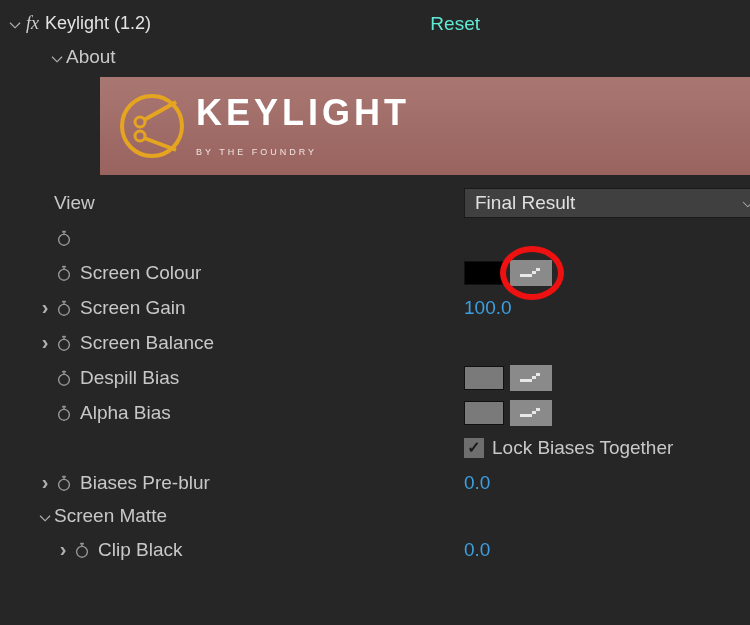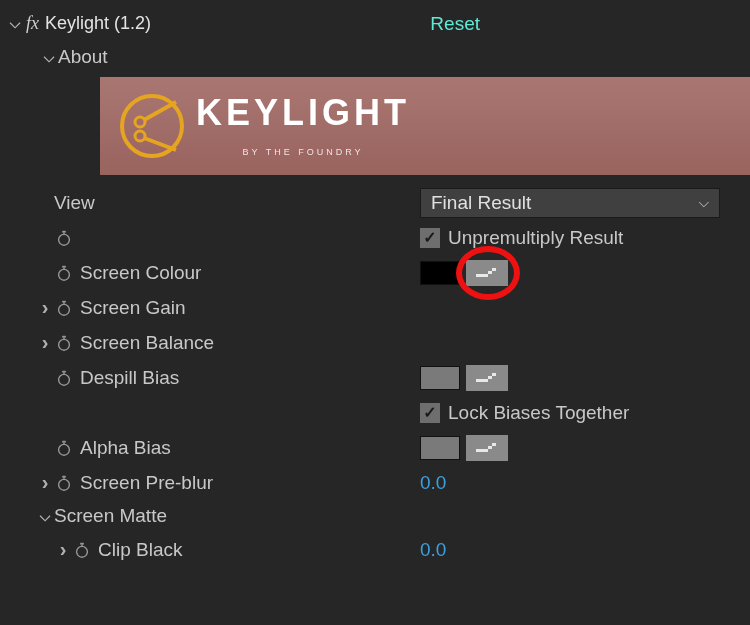--- a/index.html
+++ b/index.html
@@ -5,21 +5,21 @@
   * { box-sizing: border-box; margin: 0; padding: 0; }
   body {
     background: #262626;
     color: #c0c0c0;
     font-family: -apple-system, "Segoe UI", Arial, sans-serif;
     font-size: 18px;
     width: 750px;
     height: 625px;
     overflow: hidden;
   }
-  .panel { padding: 6px 0 0 0; text-align: center; }
+  .panel { padding: 6px 0 0 0; }
   .row {
     display: flex;
     align-items: center;
     height: 35px;
     padding: 0 10px 0 6px;
   }
   .twisty {
     width: 18px;
     text-align: center;
     color: #b0b0b0;
@@ -40,21 +40,21 @@
   .indent1 { margin-left: 30px; }
   .indent2 { margin-left: 48px; }
   .label { color: #c8c8c8; font-size: 19px; }
   .stopwatch {
     width: 20px; height: 20px;
     margin-right: 6px;
     display: inline-flex; align-items: center; justify-content: center;
     cursor: pointer;
   }
   .stopwatch svg { width: 18px; height: 18px; }
-  .about-row { height: 32px; padding-left: 10px; display:flex; align-items:center;}
+  .about-row { height: 32px; padding-left: 18px; display:flex; align-items:center;}
   .logo-banner {
     margin: 4px 0 10px 100px;
     width: 713px; height: 98px;
     background: linear-gradient(#a97772, #99635e);
     display: flex; align-items: center;
     padding-left: 18px;
   }
   .logo-mark {
     width: 68px; height: 68px;
     margin-right: 10px;
@@ -66,20 +66,21 @@
     font-size: 36px;
     letter-spacing: 4px;
     line-height: 1;
   }
   .logo-sub { color: #f0e4e2; font-size: 9px; letter-spacing: 3px; margin-top:16px;}
   .prop-row {
     display: grid;
     grid-template-columns: 420px 1fr;
     align-items: center;
     height: 35px;
+    gap: 44px;
   }
   .prop-left { display:flex; align-items:center; padding-left:6px; }
   .val-link { color: #3c9fe0; cursor: pointer; font-size: 19px; }
   .select {
     background: #404040;
     border: 1px solid #1a1a1a;
     height: 30px;
     display:flex; align-items:center; justify-content:space-between;
     padding: 0 10px;
     color: #e0e0e0;
@@ -171,24 +172,20 @@
     <div class="prop-left">
       <span class="indent2"></span>
       <span class="stopwatch">
         <svg viewBox="0 0 20 20">
             <circle cx="10" cy="12" r="6" fill="none" stroke="#999" stroke-width="1.5"></circle>
             <rect x="8" y="2" width="4" height="2" fill="#999"></rect>
             <line x1="10" y1="4" x2="10" y2="6" stroke="#999" stroke-width="1.5"></line>
           </svg>
       </span>
     </div>
-    <div class="right-cell">
-      <span class="checkbox checked"></span>
-      <span class="label">Unpremultiply Result</span>
-    </div>
   </div>
 
   <div class="prop-row rel">
     <div class="prop-left">
       <span class="indent2"></span>
       <span class="stopwatch">
         <svg viewBox="0 0 20 20">
             <circle cx="10" cy="12" r="6" fill="none" stroke="#999" stroke-width="1.5"></circle>
             <rect x="8" y="2" width="4" height="2" fill="#999"></rect>
             <line x1="10" y1="4" x2="10" y2="6" stroke="#999" stroke-width="1.5"></line>
@@ -213,20 +210,23 @@
       <span class="twisty right"></span>
       <span class="stopwatch">
         <svg viewBox="0 0 20 20">
             <circle cx="10" cy="12" r="6" fill="none" stroke="#999" stroke-width="1.5"></circle>
             <rect x="8" y="2" width="4" height="2" fill="#999"></rect>
             <line x1="10" y1="4" x2="10" y2="6" stroke="#999" stroke-width="1.5"></line>
           </svg>
       </span>
       <span class="label">Screen Gain</span>
     </div>
+    <div class="right-cell">
+      <span class="val-link">100.0</span>
+    </div>
   </div>
 
   <div class="prop-row">
     <div class="prop-left">
       <span class="indent1"></span>
       <span class="twisty right"></span>
       <span class="stopwatch">
         <svg viewBox="0 0 20 20">
             <circle cx="10" cy="12" r="6" fill="none" stroke="#999" stroke-width="1.5"></circle>
             <rect x="8" y="2" width="4" height="2" fill="#999"></rect>
@@ -253,28 +253,20 @@
       <span class="swatch gray"></span>
       <span class="eyedropper-btn">
         <svg viewBox="0 0 26 16">
             <path d="M2 12 L14 12 L14 9 L18 9 L18 6 L22 6 L22 3 L18 3 L18 6 L14 6 L14 9 L2 9 Z" fill="#e8e8e8"></path>
           </svg>
       </span>
     </div>
   </div>
 
   <div class="prop-row">
-    <div class="prop-left"></div>
-    <div class="right-cell">
-      <span class="checkbox checked"></span>
-      <span class="label">Lock Biases Together</span>
-    </div>
-  </div>
-
-  <div class="prop-row">
     <div class="prop-left">
       <span class="indent2"></span>
       <span class="stopwatch">
         <svg viewBox="0 0 20 20">
             <circle cx="10" cy="12" r="6" fill="none" stroke="#999" stroke-width="1.5"></circle>
             <rect x="8" y="2" width="4" height="2" fill="#999"></rect>
             <line x1="10" y1="4" x2="10" y2="6" stroke="#999" stroke-width="1.5"></line>
           </svg>
       </span>
       <span class="label">Alpha Bias</span>
@@ -283,31 +275,39 @@
       <span class="swatch gray"></span>
       <span class="eyedropper-btn">
         <svg viewBox="0 0 26 16">
             <path d="M2 12 L14 12 L14 9 L18 9 L18 6 L22 6 L22 3 L18 3 L18 6 L14 6 L14 9 L2 9 Z" fill="#e8e8e8"></path>
           </svg>
       </span>
     </div>
   </div>
 
   <div class="prop-row">
+    <div class="prop-left"></div>
+    <div class="right-cell">
+      <span class="checkbox checked"></span>
+      <span class="label">Lock Biases Together</span>
+    </div>
+  </div>
+
+  <div class="prop-row">
     <div class="prop-left">
       <span class="indent1"></span>
       <span class="twisty right"></span>
       <span class="stopwatch">
         <svg viewBox="0 0 20 20">
             <circle cx="10" cy="12" r="6" fill="none" stroke="#999" stroke-width="1.5"></circle>
             <rect x="8" y="2" width="4" height="2" fill="#999"></rect>
             <line x1="10" y1="4" x2="10" y2="6" stroke="#999" stroke-width="1.5"></line>
           </svg>
       </span>
-      <span class="label">Screen Pre-blur</span>
+      <span class="label">Biases Pre-blur</span>
     </div>
     <div class="right-cell">
       <span class="val-link">0.0</span>
     </div>
   </div>
 
   <div class="prop-row" style="height:32px;">
     <div class="prop-left">
       <span class="indent1"></span>
       <span class="twisty down"></span>

